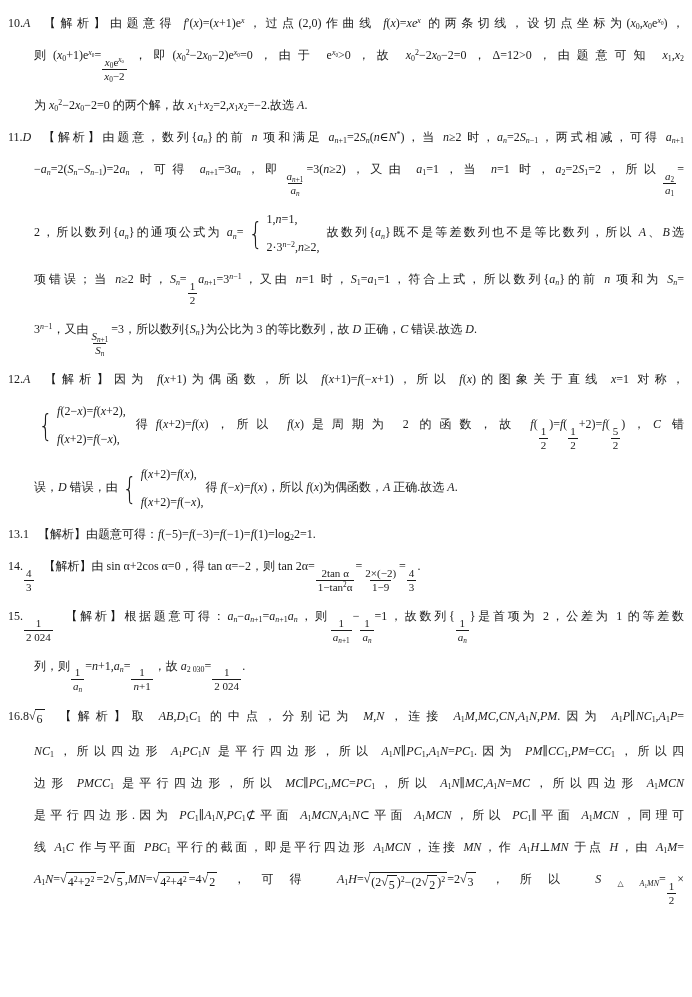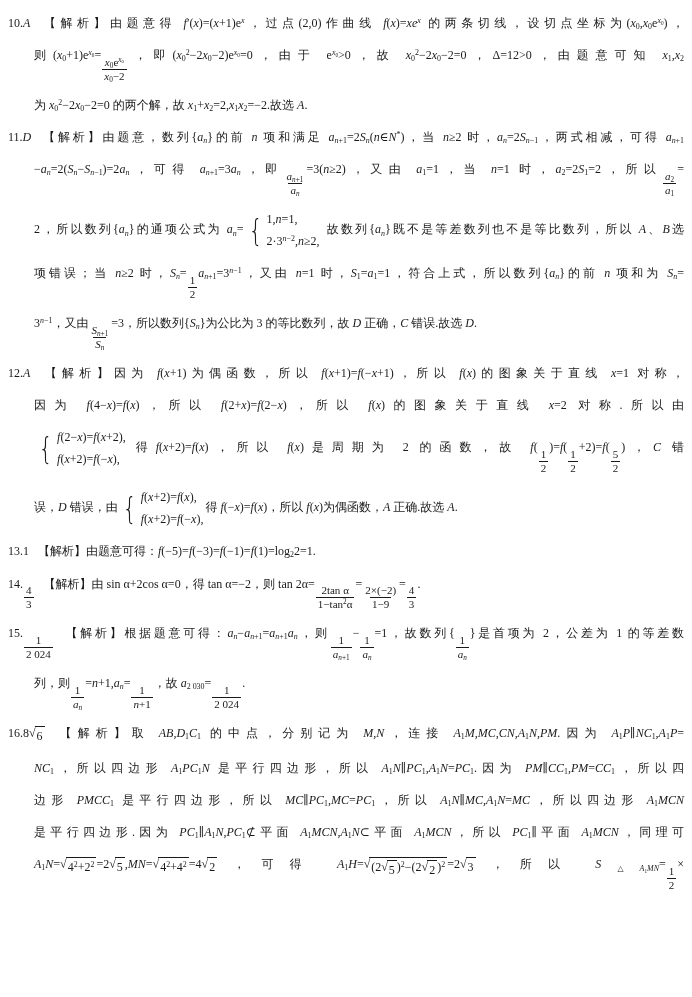--- a/index.html
+++ b/index.html
@@ -40,21 +40,21 @@
   .frac>span{padding:0 2px;display:block;}
   .frac .den{border-top:1px solid currentColor;}
   .sqrt{display:inline-flex;align-items:flex-start;}
   .sqrt .rad{line-height:1.25;}
   .sqrt .rdc{border-top:1px solid currentColor;padding:0 2px;margin-left:-1px;}
   .cases{display:inline-flex;align-items:center;vertical-align:middle;margin:0 2px;}
   .cbrace{
     font-size:2.5em;font-weight:300;line-height:1;margin-right:2px;
     font-family:"DejaVu Sans",sans-serif;transform:scaleX(0.75);
   }
-  .ccol{display:inline-flex;flex-direction:column;row-gap:3px;text-align:left;}
+  .ccol{display:inline-flex;flex-direction:column;row-gap:9px;text-align:left;}
 </style>
 </head>
 <body>
 
 <div class="doc">
   <div>
       <div class="q">
         <div class="line first jst"><span class="qlabel">10.<i>A</i></span><b class="hdr">【解析】</b>由题意得 <i>f</i>′(<i>x</i>)=(<i>x</i>+1)e<sup><i>x</i></sup>，过点(2,0)作曲线 <i>f</i>(<i>x</i>)=<i>xe</i><sup><i>x</i></sup> 的两条切线，设切点坐标为(<i>x</i><sub>0</sub>,<i>x</i><sub>0</sub>e<sup><i>x</i><sub>0</sub></sup>)，</div>
         <div class="line cont jst">则(<i>x</i><sub>0</sub>+1)e<sup><i>x</i><sub>0</sub></sup>=<span class="frac">
             <span class="num"><i>x</i><sub>0</sub>e<sup><i>x</i><sub>0</sub></sup></span>
@@ -82,21 +82,20 @@
             <span class="num">1</span>
             <span class="den">2</span>
           </span><i>a</i><sub><i>n</i>+1</sub>=3<sup><i>n</i>−1</sup>，又由 <i>n</i>=1 时，<i>S</i><sub>1</sub>=<i>a</i><sub>1</sub>=1，符合上式，所以数列{<i>a</i><sub><i>n</i></sub>}的前 <i>n</i> 项和为 <i>S</i><sub><i>n</i></sub>=</div>
         <div class="line cont">3<sup><i>n</i>−1</sup>，又由<span class="frac">
             <span class="num"><i>S</i><sub><i>n</i>+1</sub></span>
             <span class="den"><i>S</i><sub><i>n</i></sub></span>
           </span>=3，所以数列{<i>S</i><sub><i>n</i></sub>}为公比为 3 的等比数列，故 <i>D</i> 正确，<i>C</i> 错误.故选 <i>D</i>.</div>
       </div>
       <div class="q">
         <div class="line first jst"><span class="qlabel">12.<i>A</i></span><b class="hdr">【解析】</b>因为 <i>f</i>(<i>x</i>+1)为偶函数，所以 <i>f</i>(<i>x</i>+1)=<i>f</i>(−<i>x</i>+1)，所以 <i>f</i>(<i>x</i>)的图象关于直线 <i>x</i>=1 对称，</div>
-        <div class="line cont jst">因为 <i>f</i>(4−<i>x</i>)=<i>f</i>(<i>x</i>)，所以 <i>f</i>(2+<i>x</i>)=<i>f</i>(2−<i>x</i>)，所以 <i>f</i>(<i>x</i>)的图象关于直线 <i>x</i>=2 对称.所以由</div>
         <div class="line cont jst"><span class="cases">
             <span class="cbrace">{</span>
             <span class="ccol">
               <span><i>f</i>(2−<i>x</i>)=<i>f</i>(<i>x</i>+2),</span>
               <span><i>f</i>(<i>x</i>+2)=<i>f</i>(−<i>x</i>),</span>
             </span>
           </span>得<i>f</i>(<i>x</i>+2)=<i>f</i>(<i>x</i>)，所以 <i>f</i>(<i>x</i>)是周期为 2 的函数，故 <i>f</i>(<span class="frac">
             <span class="num">1</span>
             <span class="den">2</span>
           </span>)=<i>f</i>(<span class="frac">
@@ -158,20 +157,21 @@
           </span>.</div>
       </div>
       <div class="q">
         <div class="line first jst"><span class="qlabel">16.8<span class="sqrt">
               <span class="rad">√</span>
               <span class="rdc">6</span>
             </span></span><b class="hdr">【解析】</b>取 <i>AB</i>,<i>D</i><sub>1</sub><i>C</i><sub>1</sub> 的中点，分别记为 <i>M</i>,<i>N</i>，连接 <i>A</i><sub>1</sub><i>M</i>,<i>MC</i>,<i>CN</i>,<i>A</i><sub>1</sub><i>N</i>,<i>PM</i>.因为 <i>A</i><sub>1</sub><i>P</i>∥<i>NC</i><sub>1</sub>,<i>A</i><sub>1</sub><i>P</i>=</div>
         <div class="line cont jst"><i>NC</i><sub>1</sub>，所以四边形 <i>A</i><sub>1</sub><i>PC</i><sub>1</sub><i>N</i> 是平行四边形，所以 <i>A</i><sub>1</sub><i>N</i>∥<i>PC</i><sub>1</sub>,<i>A</i><sub>1</sub><i>N</i>=<i>PC</i><sub>1</sub>.因为 <i>PM</i>∥<i>CC</i><sub>1</sub>,<i>PM</i>=<i>CC</i><sub>1</sub>，所以四</div>
         <div class="line cont jst">边形 <i>PMCC</i><sub>1</sub> 是平行四边形，所以 <i>MC</i>∥<i>PC</i><sub>1</sub>,<i>MC</i>=<i>PC</i><sub>1</sub>，所以 <i>A</i><sub>1</sub><i>N</i>∥<i>MC</i>,<i>A</i><sub>1</sub><i>N</i>=<i>MC</i>，所以四边形 <i>A</i><sub>1</sub><i>MCN</i></div>
         <div class="line cont jst">是平行四边形.因为 <i>PC</i><sub>1</sub>∥<i>A</i><sub>1</sub><i>N</i>,<i>PC</i><sub>1</sub>⊄平面 <i>A</i><sub>1</sub><i>MCN</i>,<i>A</i><sub>1</sub><i>N</i>⊂平面 <i>A</i><sub>1</sub><i>MCN</i>，所以 <i>PC</i><sub>1</sub>∥平面 <i>A</i><sub>1</sub><i>MCN</i>，同理可</div>
+        <div class="line cont jst">线 <i>A</i><sub>1</sub><i>C</i> 作与平面 <i>PBC</i><sub>1</sub> 平行的截面，即是平行四边形 <i>A</i><sub>1</sub><i>MCN</i>，连接 <i>MN</i>，作 <i>A</i><sub>1</sub><i>H</i>⊥<i>MN</i> 于点 <i>H</i>，由 <i>A</i><sub>1</sub><i>M</i>=</div>
         <div class="line cont jst"><i>A</i><sub>1</sub><i>N</i>=<span class="sqrt">
             <span class="rad">√</span>
             <span class="rdc">4<sup>2</sup>+2<sup>2</sup></span>
           </span>=2<span class="sqrt">
             <span class="rad">√</span>
             <span class="rdc">5</span>
           </span>,<i>MN</i>=<span class="sqrt">
             <span class="rad">√</span>
             <span class="rdc">4<sup>2</sup>+4<sup>2</sup></span>
           </span>=4<span class="sqrt">

